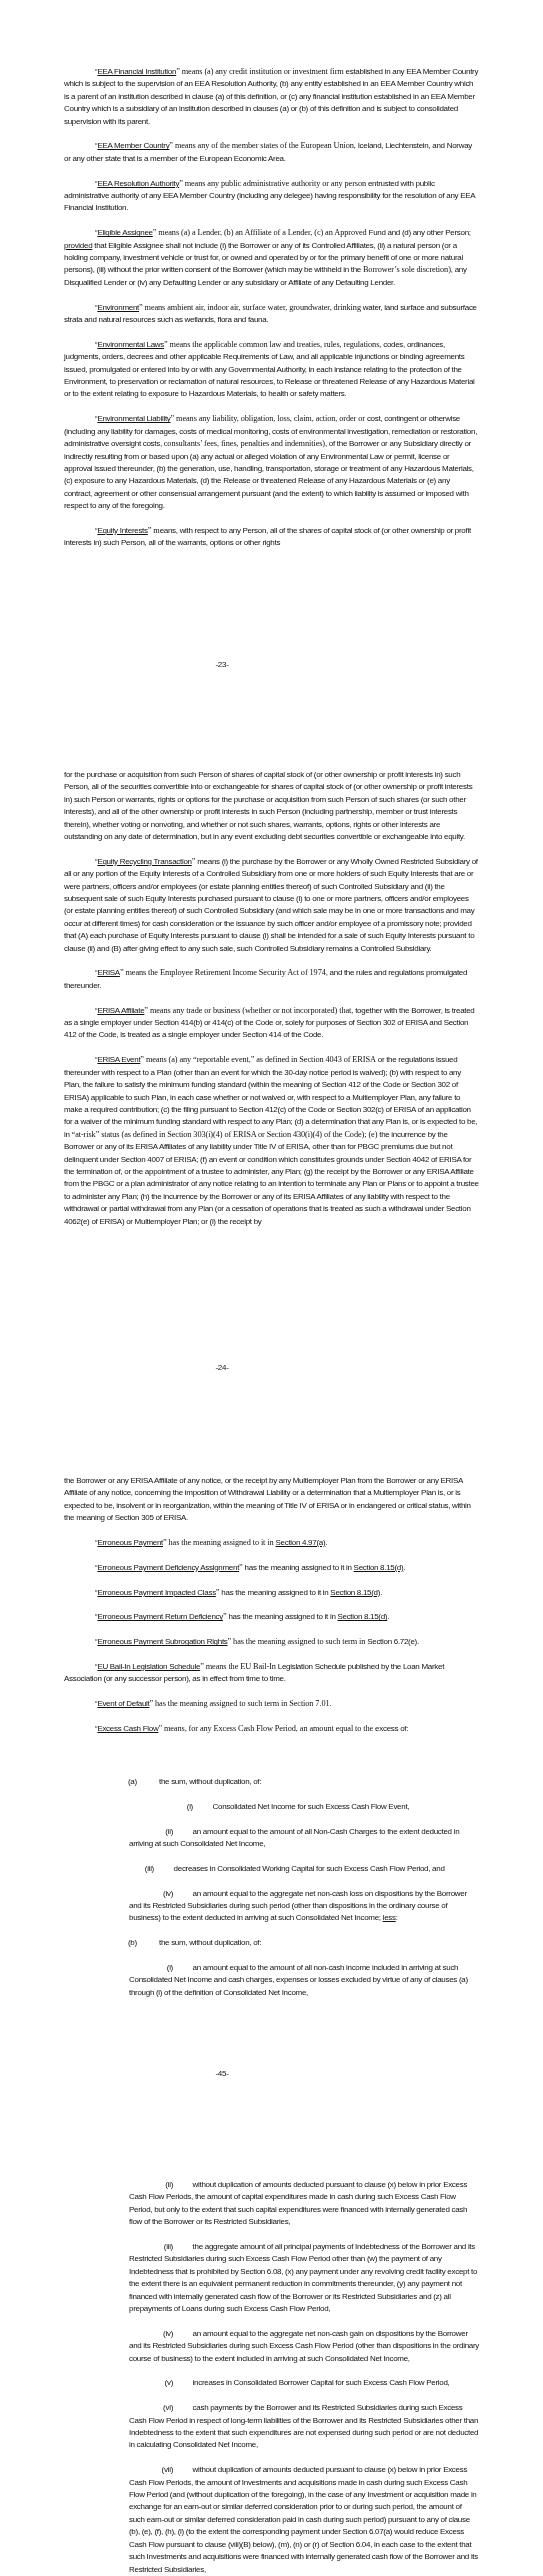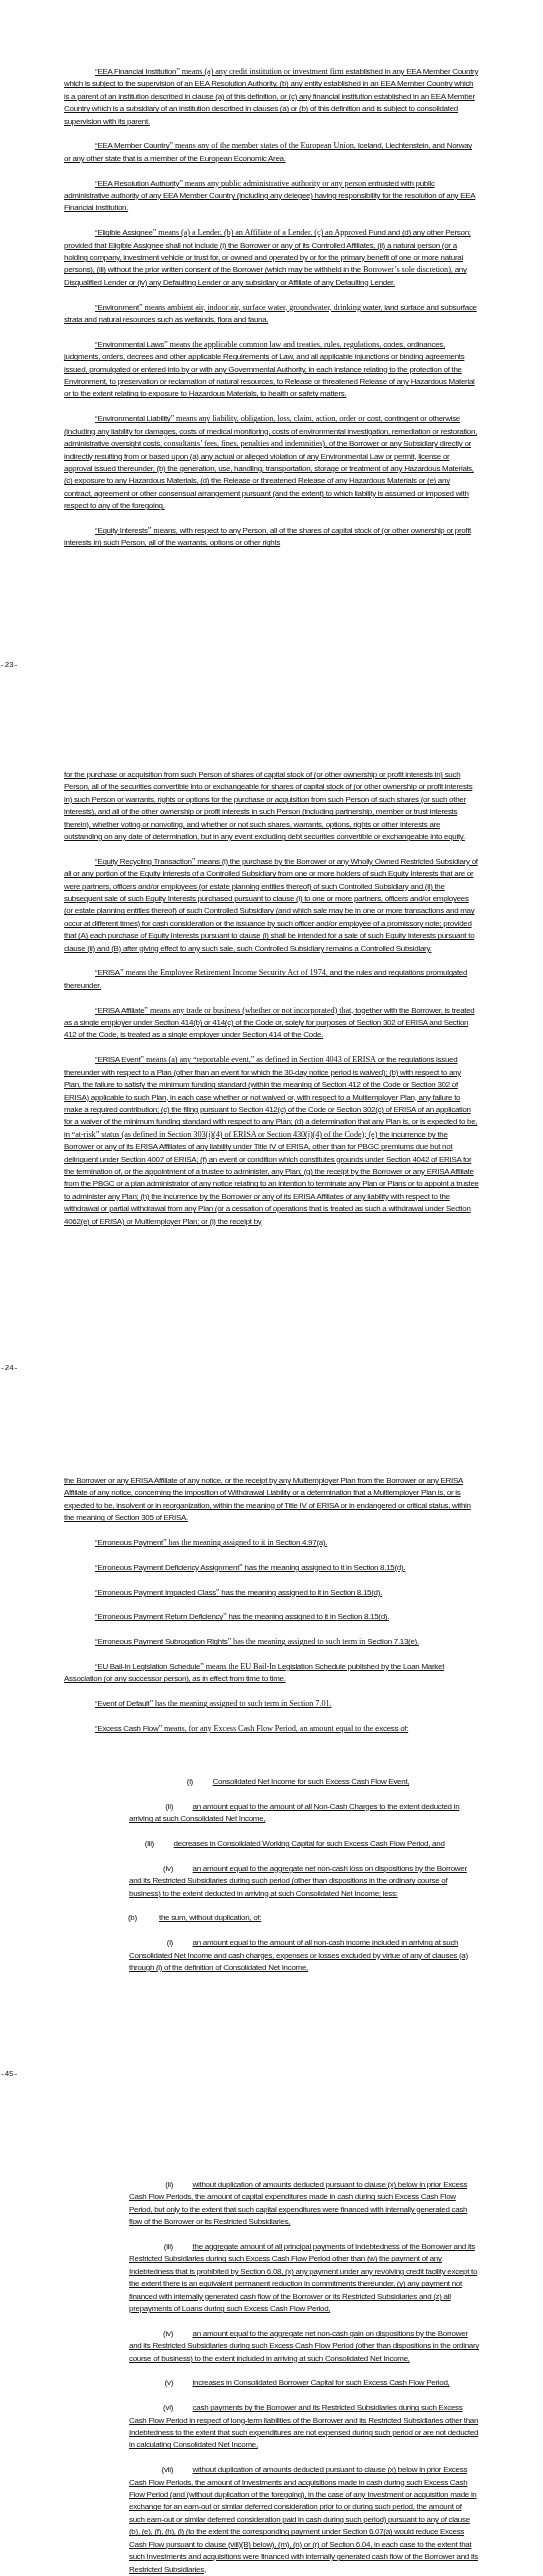--- a/index.html
+++ b/index.html
@@ -1,30 +1,30 @@
 <!DOCTYPE html>
 <html style="font-size:8.2px"><head>
 <meta charset="utf-8">
 <style>
   html, body { margin:0; padding:0; background:#ffffff; }
   body { width:544px; height:2813px; position:relative; overflow:hidden; color:#111; }
   .page { position:absolute; left:0; width:544px; height:703px; }
-  .content { position:absolute; left:64px; width:415px;text-decoration:underline; }
+  .content { position:absolute; left:64px; width:415px; }
   .para {
     font-family:"Liberation Sans", sans-serif;
     font-size:8px; line-height:12.4px; letter-spacing:-0.3px;
     margin:0 0 12.4px 0; text-align:left; word-spacing:0px;
     transform-origin:left top;
   }
   .para .first { display:inline-block; width:31px; }
   .serif { font-family:"Liberation Serif", serif; font-size:8.3px; letter-spacing:-0.1px; }
   .term { text-decoration:underline; text-underline-offset:1px; }
   .pagenum {
-    position:absolute; left:0; width:444px; text-align:left;
-    font-family:Liberation Mono, monospace; font-size:8px; letter-spacing:-0.3px;
+    position:absolute; left:0; width:444px; text-align:center;
+    font-family:Liberation Sans, sans-serif; font-size:8px; letter-spacing:-0.3px;
   }
   .clause { margin:0 0 12.4px 0; font-family:"Liberation Sans", sans-serif; font-size:8px; line-height:12.4px; letter-spacing:-0.3px; }
   .clause.top { padding-left:64px; }
   .clause.top .lbl { display:inline-block; width:31px; }
   .clause.sub { padding-left:64px; }
   .clause.sub .lblwrap { display:inline-block; width:64px; text-align:right; }
   .clause.sub .gap { display:inline-block; width:19.6px; }
 </style>
 </head>
 <body>
@@ -88,33 +88,34 @@
     <p class="para">
       <span class="first"></span><span>“</span><span class="term">Erroneous Payment Deficiency Assignment</span><span class="serif">”</span><span> has the meaning assigned to it in </span><span class="term">Section 8.15(d)</span><span>.</span>
     </p>
     <p class="para">
       <span class="first"></span><span>“</span><span class="term">Erroneous Payment Impacted Class</span><span class="serif">”</span><span> has the meaning assigned to it in </span><span class="term">Section 8.15(d)</span><span>.</span>
     </p>
     <p class="para">
       <span class="first"></span><span>“</span><span class="term">Erroneous Payment Return Deficiency</span><span class="serif">”</span><span> has the meaning assigned to it in </span><span class="term">Section 8.15(d)</span><span>.</span>
     </p>
     <p class="para">
-      <span class="first"></span><span>“</span><span class="term">Erroneous Payment Subrogation Rights</span><span class="serif">” has the meaning assigned to such term in</span><span> Section 7.13(e).</span>
+      <span class="first"></span><span>“</span><span class="term">Erroneous Payment Subrogation Rights</span><span class="serif">” has the meaning assigned to such term in</span><span> Section 6.72(e).</span>
     </p>
     <p class="para">
       <span class="first"></span><span>“</span><span class="term">EU Bail-In Legislation Schedule</span><span class="serif">” means the EU Bail-In</span><span> Legislation Schedule published by the Loan Market Association (or any successor person), as in effect from time to time.</span>
     </p>
     <p class="para">
       <span class="first"></span><span>“</span><span class="term">Event of Default</span><span class="serif">” has the meaning assigned to such term in Section 7.01.</span>
     </p>
     <p class="para">
       <span class="first"></span><span>“</span><span class="term">Excess Cash Flow</span><span class="serif">” means, for any Excess Cash Flow Period, an amount equal to the</span><span> excess of:</span>
     </p>
   </div>
   <div class="content" style="top:367px; left:0; width:479px;">
+    <div class="clause top"><span style="display:inline-block;width:64px;"></span><span class="lbl">(a)</span><span>the sum, without duplication, of:</span></div>
     <div class="clause sub" style="padding-left:129px;"><span class="lblwrap"><span>(i)</span></span><span class="gap"></span><span>Consolidated Net Income for such Excess Cash Flow Event,</span></div>
     <div class="clause sub" style="padding-left:129px;"><span class="lblwrap" style="width:44px;"><span>(ii)</span></span><span class="gap"></span><span>an amount equal to the amount of all Non-Cash Charges to the extent deducted in arriving at such Consolidated Net Income,</span></div>
     <div class="clause sub" style="padding-left:110px;"><span class="lblwrap" style="width:44px;"><span>(iii)</span></span><span class="gap"></span><span>decreases in Consolidated Working Capital for such Excess Cash Flow Period, and</span></div>
     <div class="clause sub" style="padding-left:129px;"><span class="lblwrap" style="width:44px;"><span>(iv)</span></span><span class="gap"></span><span>an amount equal to the aggregate net non-cash loss on dispositions by the Borrower and its Restricted Subsidiaries during such period (other than dispositions in the ordinary course of business) to the extent deducted in arriving at such Consolidated Net Income; </span><span class="term">less</span><span>:</span></div>
     <div class="clause top"><span style="display:inline-block;width:64px;"></span><span class="lbl">(b)</span><span>the sum, without duplication, of:</span></div>
     <div class="clause sub" style="padding-left:129px;"><span class="lblwrap" style="width:44px;"><span>(i)</span></span><span class="gap"></span><span>an amount equal to the amount of all non-cash income  included in arriving at such Consolidated Net Income and cash charges, expenses or losses excluded by virtue of any of clauses (a) through (i) of the definition of Consolidated Net Income,</span></div>
   </div>
   <div class="pagenum" style="top:660px;">-45-</div>
 </div>
 

